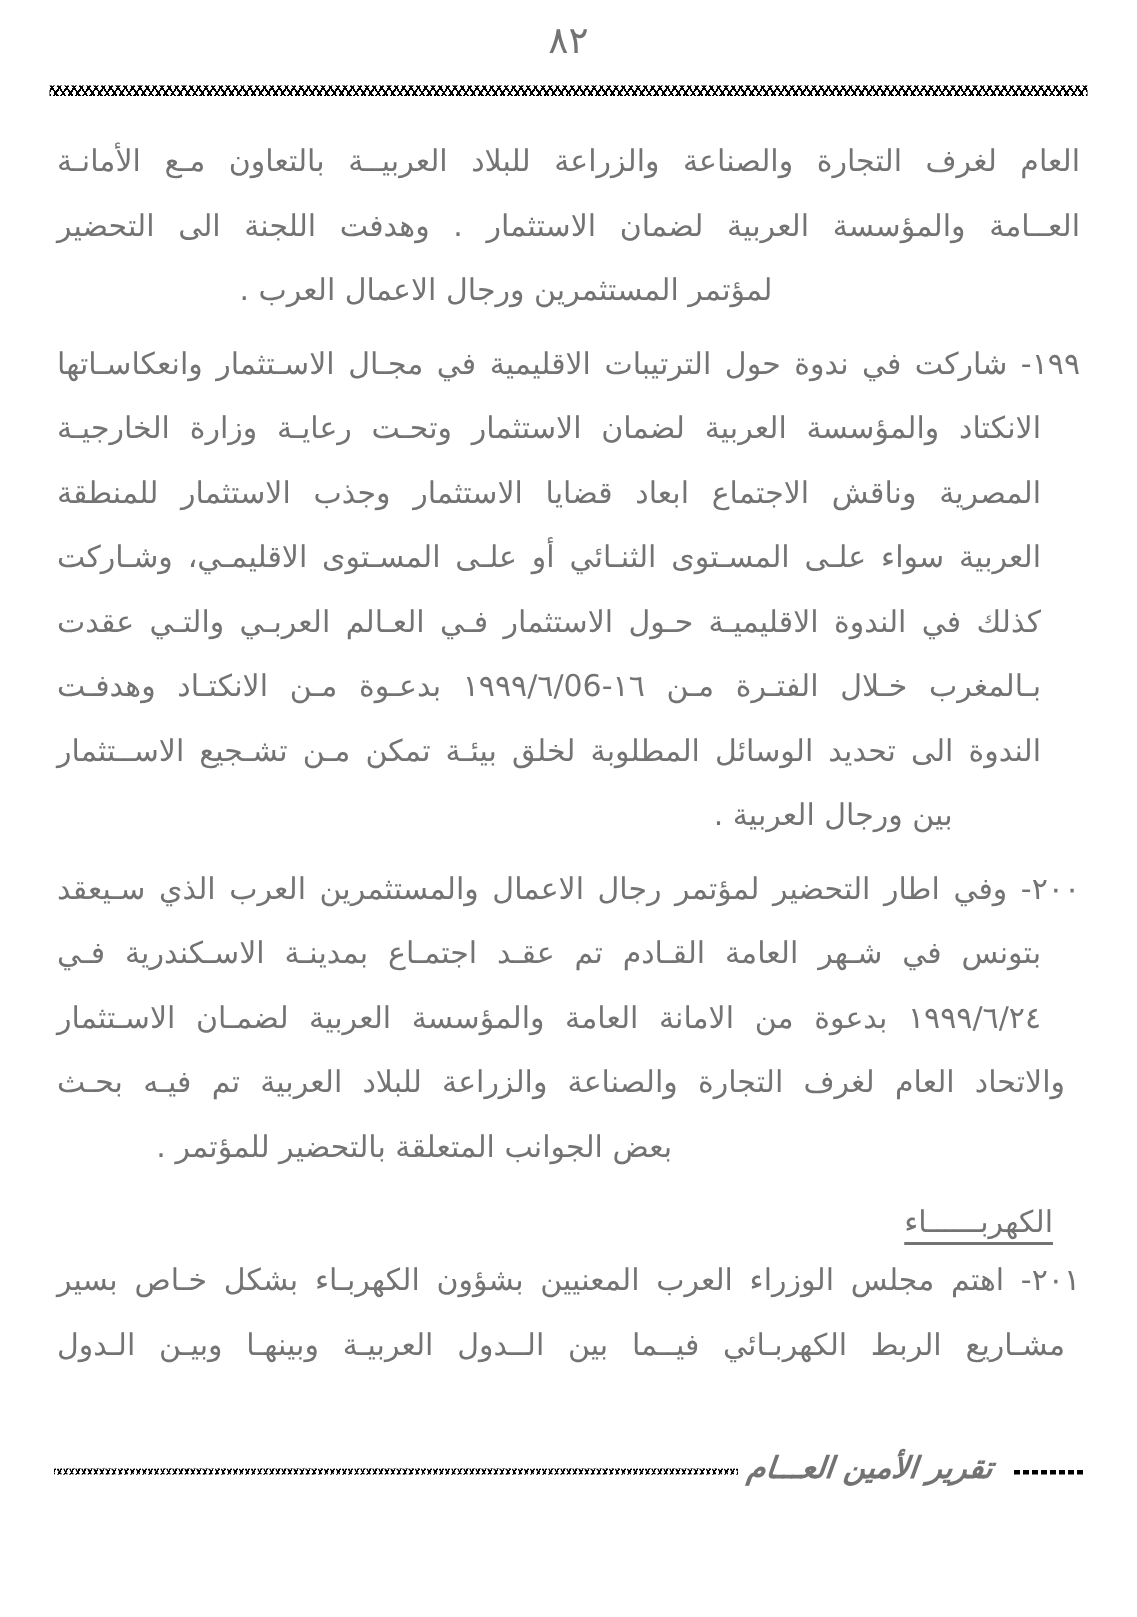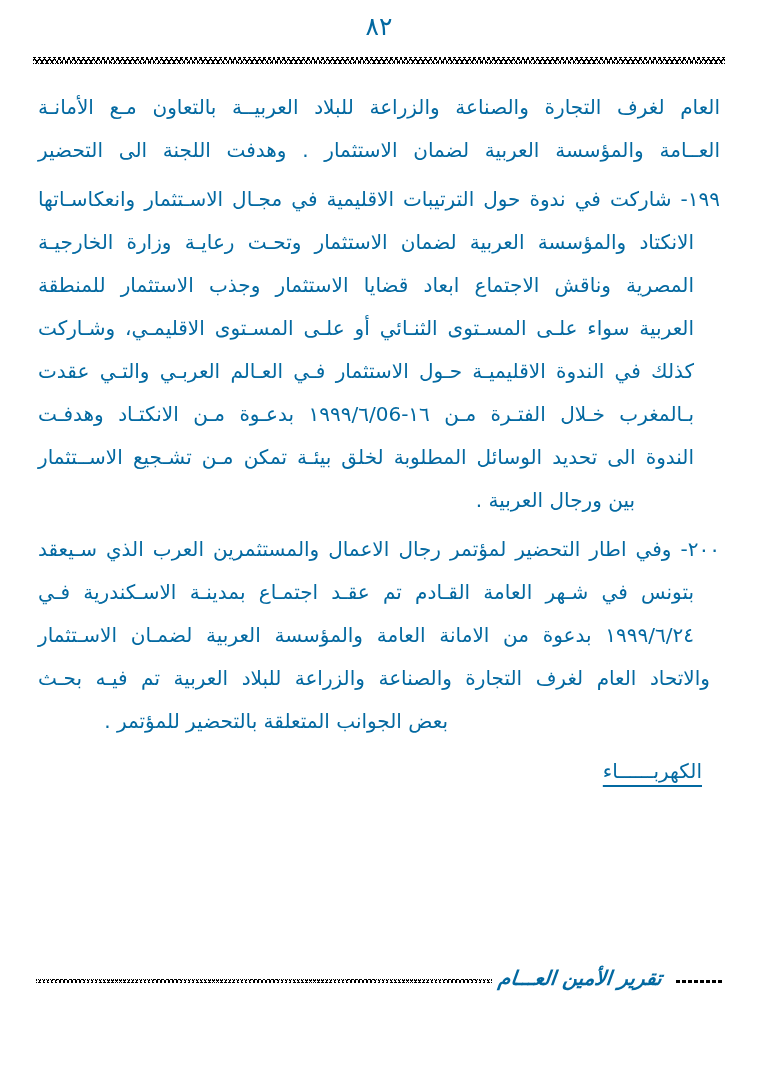--- a/index.html
+++ b/index.html
@@ -2,21 +2,21 @@
 <html dir="rtl" lang="ar"><head>
 <meta charset="utf-8">
 <style>
   html,body{margin:0;padding:0;background:#777;}
   .page{
     position:relative;
     width:758px;height:1078px;
     margin:0 auto;
     background:#ffffff;
     font-family:"DejaVu Sans",sans-serif;
-    color:#0369a1;
+    color:#737373;
     direction:rtl;
     overflow:hidden;
   }
   .pagenum{
     margin-top:12px;
     text-align:center;
     font-size:25px;
     letter-spacing:2px;
   }
   .top-rule{
@@ -88,20 +88,21 @@
 
   <div class="pagenum">٨٢</div>
 
   <div class="top-rule"></div>
 
   <div class="content">
 
     <div class="para">
       <div class="line just">العام لغرف التجارة والصناعة والزراعة للبلاد العربيــة بالتعاون مـع الأمانـة</div>
       <div class="line just">العــامة والمؤسسة العربية لضمان الاستثمار . وهدفت اللجنة الى التحضير</div>
+      <div class="line short pr205">لمؤتمر المستثمرين ورجال الاعمال العرب .</div>
     </div>
 
     <div class="para">
       <div class="line just">١٩٩- شاركت في ندوة حول الترتيبات الاقليمية في مجـال الاسـتثمار وانعكاسـاتها</div>
       <div class="line just hang">الانكتاد والمؤسسة العربية لضمان الاستثمار وتحـت رعايـة وزارة الخارجيـة</div>
       <div class="line just hang">المصرية وناقش الاجتماع ابعاد قضايا الاستثمار وجذب الاستثمار للمنطقة</div>
       <div class="line just hang">العربية سواء علـى المسـتوى الثنـائي أو علـى المسـتوى الاقليمـي، وشـاركت</div>
       <div class="line just hang">كذلك في الندوة الاقليميـة حـول الاستثمار فـي العـالم العربـي والتـي عقدت</div>
       <div class="line just hang">بـالمغرب خـلال الفتـرة مـن ١٦-١٩٩٩/٦/06 بدعـوة مـن الانكتـاد وهدفـت</div>
       <div class="line just hang">الندوة الى تحديد الوسائل المطلوبة لخلق بيئـة تمكن مـن تشـجيع الاســتثمار</div>
@@ -113,20 +114,24 @@
       <div class="line just hang">بتونس في شـهر العامة القـادم تم عقـد اجتمـاع بمدينـة الاسـكندرية فـي</div>
       <div class="line just hang">١٩٩٩/٦/٢٤ بدعوة من الامانة العامة والمؤسسة العربية لضمـان الاسـتثمار</div>
       <div class="line just hang-sm">والاتحاد العام لغرف التجارة والصناعة والزراعة للبلاد العربية تم فيـه بحـث</div>
       <div class="line short pr272">بعض الجوانب المتعلقة بالتحضير للمؤتمر .</div>
     </div>
 
     <div class="section-heading">
       <span>الكهربــــــاء</span>
     </div>
 
+    <div class="para">
+      <div class="line just">٢٠١- اهتم مجلس الوزراء العرب المعنيين بشؤون الكهربـاء بشكل خـاص بسير</div>
+      <div class="line just hang-sm">مشـاريع الربط الكهربـائي فيــما بين الــدول العربيـة وبينهـا وبيـن الـدول</div>
+    </div>
 
   </div>
 
   <div class="footer">
     <div class="dash-short"></div>
     <div class="signature">تقرير الأمين العـــام</div>
     <div class="dash-long"></div>
   </div>
 
 </div>

